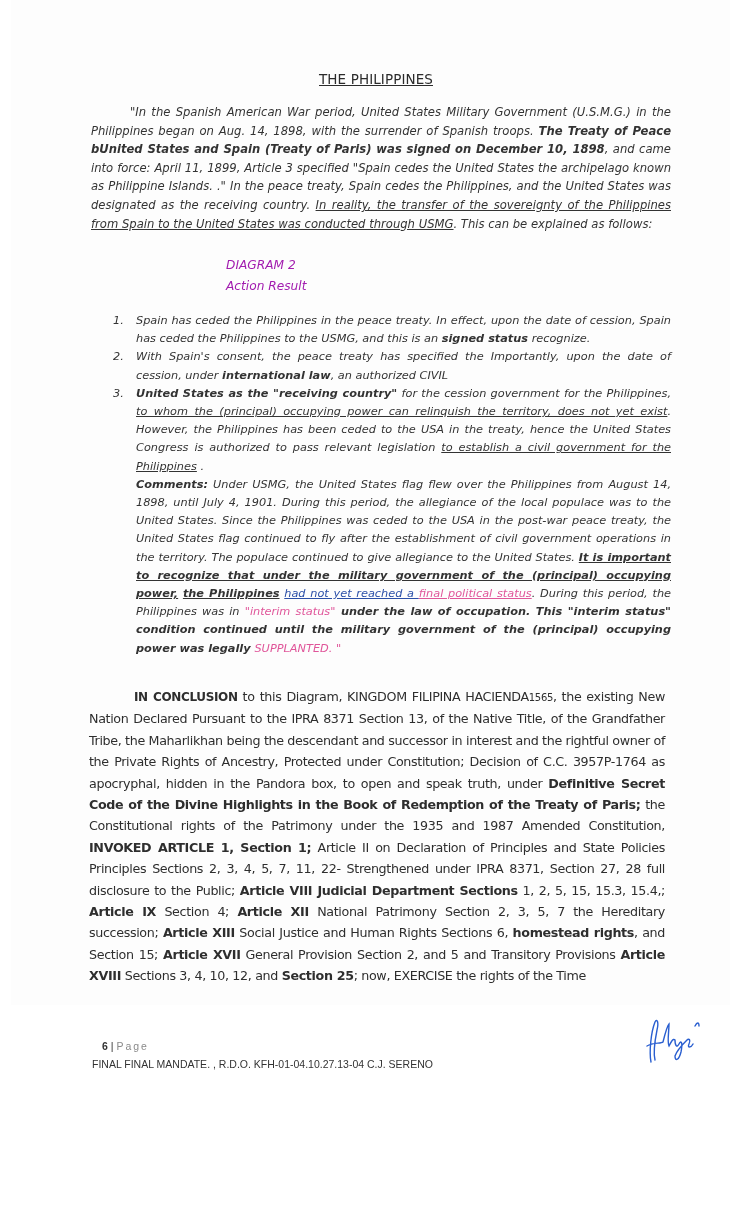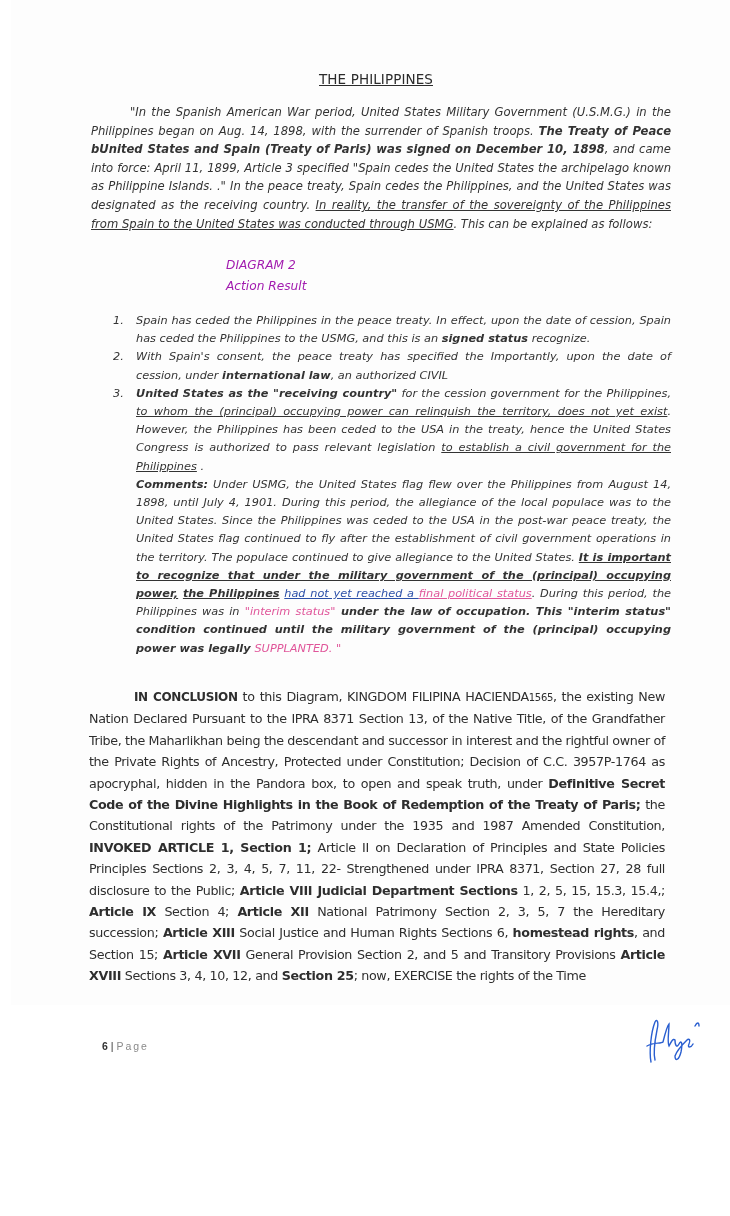--- a/index.html
+++ b/index.html
@@ -79,14 +79,15 @@
     <div class="comments"><span class="b">Comments:</span><span> Under USMG, the United States flag flew over the Philippines from August 14, 1898, until July 4, 1901.  During this period, the allegiance of the local populace was to the United States.  Since the Philippines was ceded to the USA in the post-war peace treaty, the United States flag continued to fly  after the establishment of civil government operations in the territory.  The populace continued to give allegiance to the United States.  </span><span class="b u">It is important to recognize that under the military government of the (principal) occupying power,</span><span> </span><span class="b u">the Philippines</span><span> </span><span class="blue">had not yet reached a </span><span class="pink-u">final political status</span><span>.  During this period, the Philippines was in </span><span class="pink">"interim status"</span><span class="b"> under the law of occupation.  This "interim status" condition continued until the military government of the (principal) occupying power was legally </span><span class="pink">SUPPLANTED.      "</span></div>
   </div>
 
   <p class="conclusion"><span class="lead"></span><span class="bold-strong">IN CONCLUSION</span><span> to this Diagram, KINGDOM FILIPINA HACIENDA</span><span class="sub">1565</span><span>, the existing New Nation Declared Pursuant to the IPRA 8371 Section 13, of the Native Title, of the Grandfather Tribe, the Maharlikhan being the descendant and successor in interest and the rightful owner of the Private Rights of  Ancestry, Protected under Constitution; Decision of C.C. 3957P-1764 as apocryphal, hidden in the Pandora box, to open and speak truth,  under </span><span class="b">Definitive Secret Code of the Divine Highlights in the Book of Redemption of the Treaty of Paris;</span><span>  the Constitutional rights of the Patrimony under the 1935 and 1987 Amended Constitution, </span><span class="b">INVOKED ARTICLE 1, Section 1;</span><span>  Article II on Declaration of Principles and State Policies Principles Sections 2, 3, 4, 5, 7, 11, 22- Strengthened under IPRA 8371,  Section 27, 28 full disclosure to the Public; </span><span class="b">Article VIII Judicial Department Sections</span><span> 1, 2, 5, 15, 15.3, 15.4,; </span><span class="b">Article IX</span><span> Section 4;  </span><span class="b">Article XII</span><span> National Patrimony Section 2, 3, 5, 7 the Hereditary succession; </span><span class="b">Article XIII</span><span> Social Justice and Human Rights Sections 6, </span><span class="b">homestead rights</span><span>, and Section 15; </span><span class="b">Article XVII</span><span> General Provision Section 2, and 5 and Transitory Provisions </span><span class="b">Article XVIII</span><span> Sections 3, 4, 10, 12, and </span><span class="b">Section 25</span><span>; now, EXERCISE the rights of the Time</span></p>
 
   <svg class="signature" viewBox="0 0 70 60">
     <path d="M12 50 C10 40, 12 20, 16 10 C18 6, 20 10, 18 18 C16 28, 14 40, 16 48 M8 34 C14 30, 22 32, 24 30 C26 22, 28 14, 30 12 C30 20, 28 30, 30 34 C32 30, 34 26, 36 28 C36 34, 38 36, 40 32 C42 28, 44 30, 42 40 C40 48, 36 50, 36 44 C38 38, 44 32, 48 28 C50 26, 52 28, 50 32 C48 36, 52 36, 54 32 M56 14 C58 10, 60 10, 60 14" fill="none" stroke="#2a5fd0" stroke-width="1.4" stroke-linecap="round"></path>
   </svg>
 
   <div class="footer-page"><span class="pnum">6</span><span> | </span><span class="plabel">Page</span></div>
+  <div class="footer-ref">FINAL FINAL MANDATE. , R.D.O. KFH-01-04.10.27.13-04  C.J. SERENO</div>
 
 </div>
 
 </body></html>

